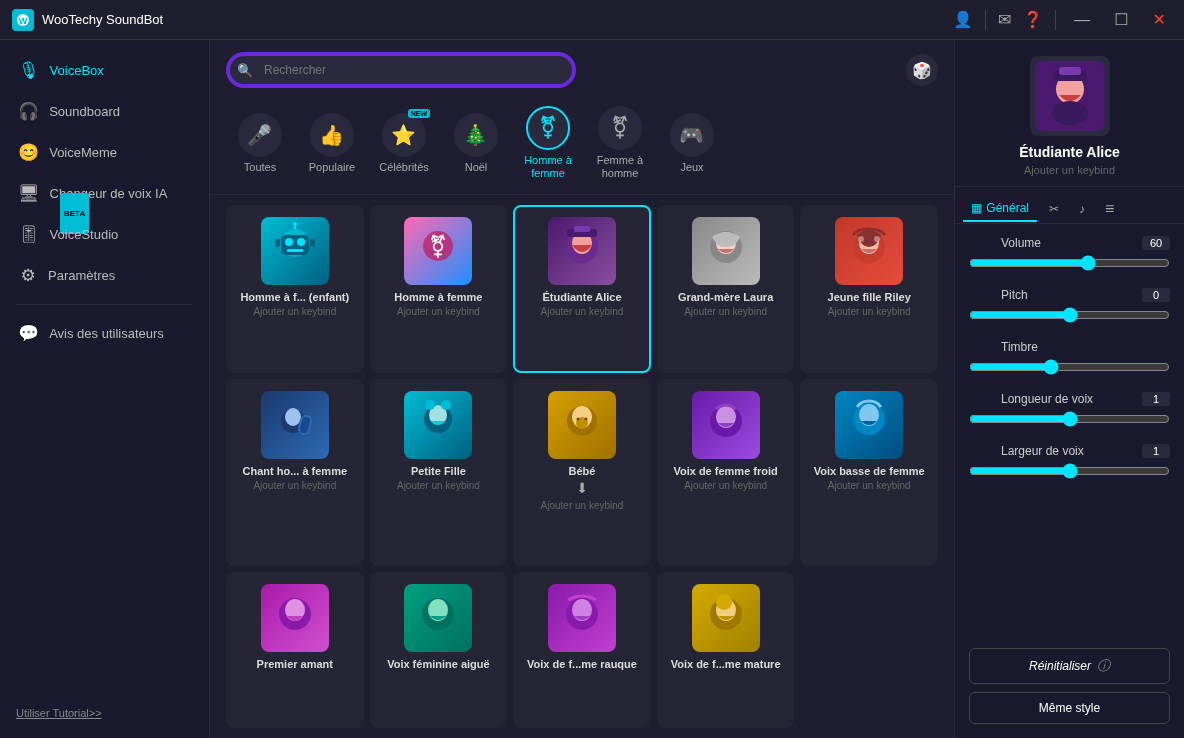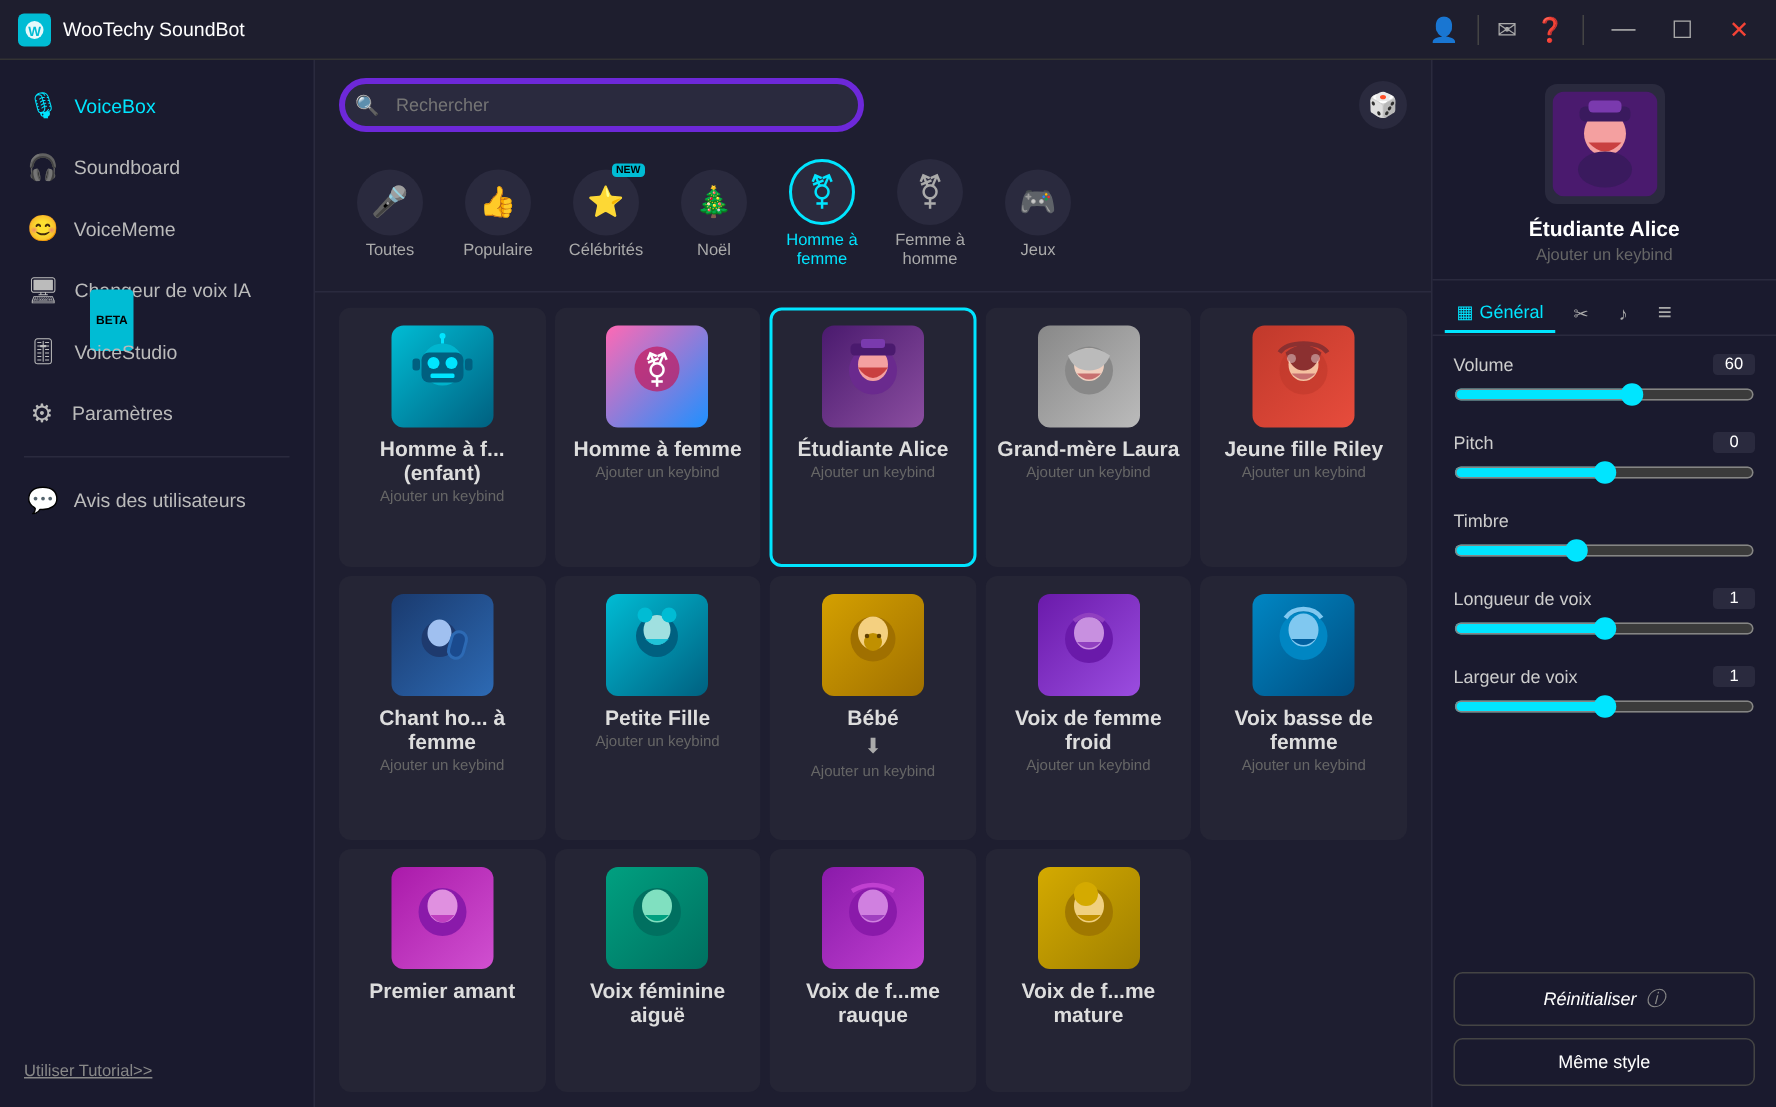--- a/index.html
+++ b/index.html
@@ -220,21 +220,21 @@
     .voice-avatar {
       width: 68px; height: 68px;
       border-radius: 8px;
       margin-bottom: 6px;
       display: flex; align-items: center; justify-content: center;
       font-size: 36px;
       background: #1e1e30;
       overflow: hidden;
     }
     .voice-name {
-      font-size: 14px;
+      font-size: 11px;
       font-weight: 600;
       text-align: center;
       color: #ddd;
       margin-bottom: 3px;
     }
     .voice-keybind {
       font-size: 10px;
       color: #666;
       text-align: center;
     }
@@ -308,21 +308,21 @@
     }
     .control-row {
       margin-bottom: 14px;
     }
     .control-label {
       display: flex;
       justify-content: space-between;
       align-items: center;
       margin-bottom: 5px;
     }
-    .control-label-text { font-size: 12px; color: #ccc; }
+    .control-label-text { font-size: 12px; color: #ccc; margin-left: 32px; }
     .control-value {
       font-size: 11px;
       background: #2a2a3e;
       padding: 1px 6px;
       border-radius: 3px;
       color: #fff;
       min-width: 28px;
       text-align: center;
     }
     .slider-native {

